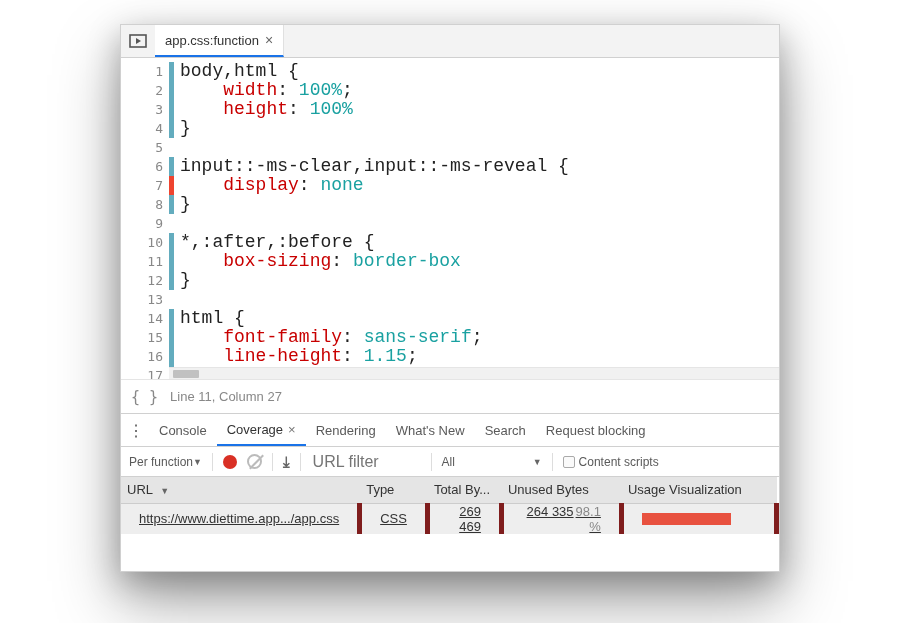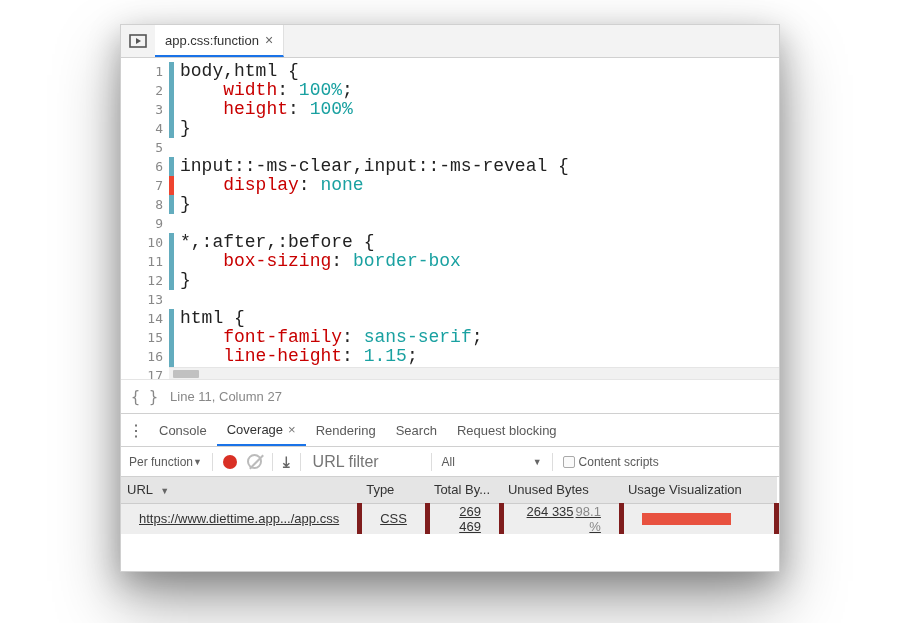--- a/index.html
+++ b/index.html
@@ -262,20 +262,23 @@
         <div id="drawer-tabs-slot" style="display: flex; height: 100%;">
             <div class="dtab">
               <span>Console</span>
             </div>
             <div class="dtab active">
               <span>Coverage</span>
               <span class="close">×</span>
             </div>
             <div class="dtab">
               <span>Rendering</span>
+            </div>
+            <div class="dtab">
+              <span>What's New</span>
             </div>
             <div class="dtab">
               <span>Search</span>
             </div>
             <div class="dtab">
               <span>Request blocking</span>
             </div>
           </div>
       </div>
 

